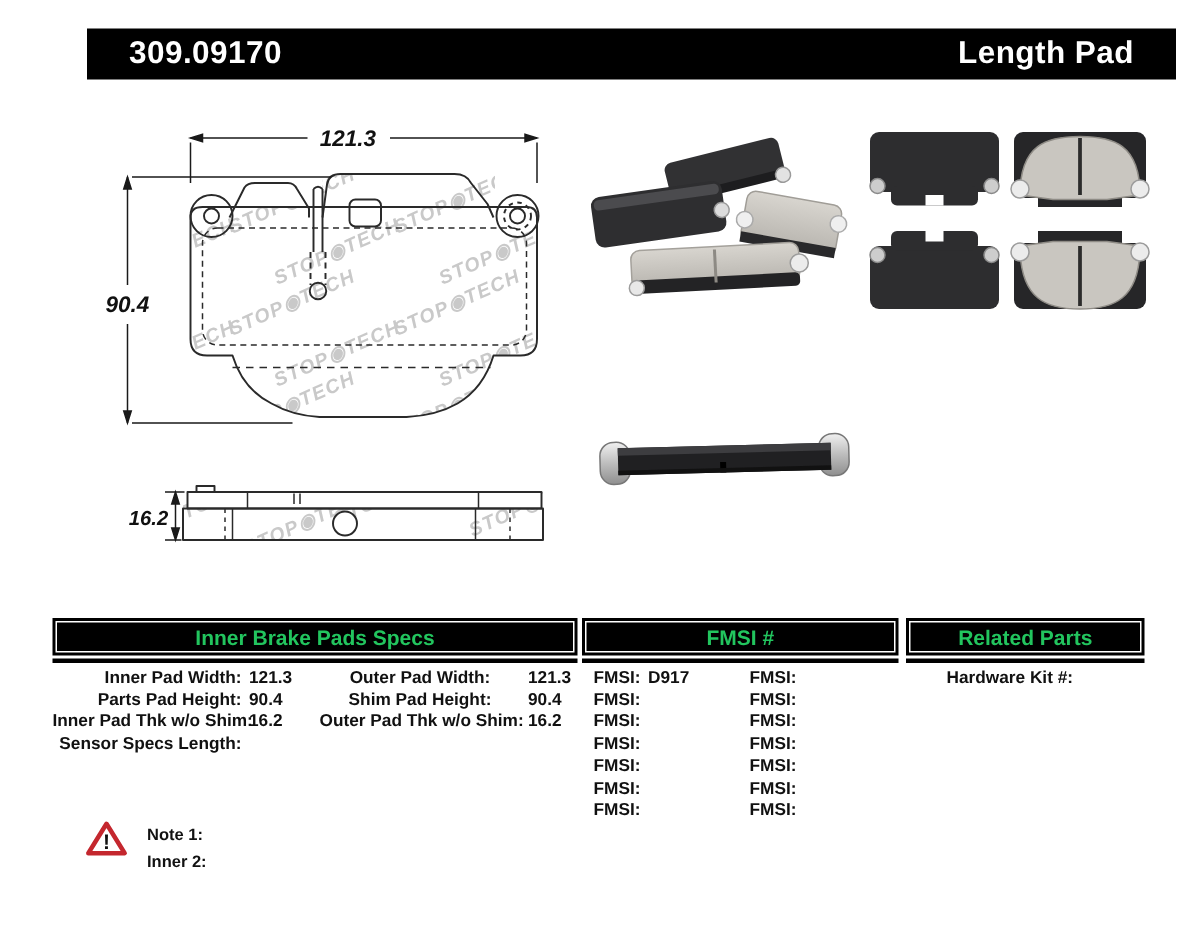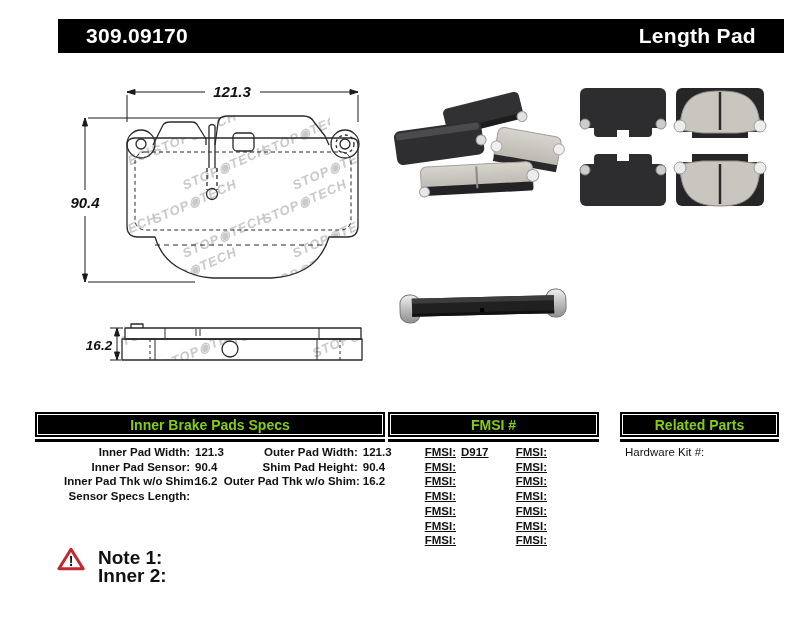--- a/index.html
+++ b/index.html
@@ -15,40 +15,40 @@
   .photo-grid{position:absolute;left:570px;top:82px;}
   .photo-edge{position:absolute;left:398px;top:286px;}
   .dimtxt{font-family:"Liberation Sans",sans-serif;font-weight:bold;font-style:italic;
           font-size:15px;fill:#111;}
   .dimtxt-s{font-size:13.5px;}
   .wm{font-family:"Liberation Sans",sans-serif;font-weight:bold;font-style:italic;
       font-size:13px;fill:#c9c9c9;letter-spacing:1px;}
   
   .sec{position:absolute;top:412px;}
   .sec-specs{left:35px;width:350px;}
-  .sec-fmsi{left:388px;width:211px;text-decoration:underline;}
-  .sec-related{left:620px;width:159px;}
-  .hdr{height:25px;background:#000;color:#84cc16;font-weight:bold;font-size:14px;
+  .sec-fmsi{left:388px;width:211px;}
+  .sec-related{left:604px;width:159px;}
+  .hdr{height:25px;background:#000;color:#22c55e;font-weight:bold;font-size:14px;
        display:flex;align-items:center;justify-content:center;
        outline:1.5px solid #fff;outline-offset:-3.5px;}
   .hdr-split span{flex:1;text-align:center;}
   .hdr-underline{height:3px;background:#000;margin-top:2px;}
-  .sec-body{display:flex;padding-top:3px;font-size:11.5px;font-weight:bold;line-height:14.7px;margin-left:29px;}
+  .sec-body{display:flex;padding-top:3px;font-size:11.5px;font-weight:bold;line-height:14.7px;}
   .col-inner{width:178px;}
   .col-outer{width:172px;}
   .row{display:flex;white-space:nowrap;}
   .col-inner .lbl{width:126px;text-align:right;}
-  .col-outer .lbl{width:134px;text-align:right;}
+  .col-outer .lbl{width:134px;text-align:center;}
   .val{padding-left:5px;}
   .fmsi-col{width:104px;padding-left:5px;box-sizing:border-box;}
   .fmsi-col .lbl{width:34px;text-align:right;}
-  .rel-body{display:block;padding:3px 0 0 5px;font-size:11.5px;font-weight:normal;line-height:14.7px;}
+  .rel-body{display:block;padding:3px 0 0 5px;font-size:11.5px;font-weight:bold;line-height:14.7px;margin-left:22px;}
   
   .notes{position:absolute;left:57px;top:546px;display:flex;align-items:flex-start;gap:13px;}
-  .note-lines{font-size:19px;font-weight:bold;line-height:17.5px;padding-top:3px;}
+  .note-lines{font-size:11px;font-weight:bold;line-height:17.5px;padding-top:3px;}
 </style>
 </head>
 <body>
 
 <div class="page">
 
   <header class="topbar">
     <span>309.09170</span>
     <span>Length Pad</span>
   </header>
@@ -224,21 +224,21 @@
       <span>Inner Brake Pads Specs</span>
     </div>
     <div class="hdr-underline"></div>
     <div class="sec-body">
       <div class="col-inner">
         <div class="row">
             <span class="lbl">Inner Pad Width:</span>
             <span class="val">121.3</span>
           </div>
         <div class="row">
-            <span class="lbl">Inner Pad Sensor:</span>
+            <span class="lbl">Parts Pad Height:</span>
             <span class="val">90.4</span>
           </div>
         <div class="row">
             <span class="lbl">Inner Pad Thk w/o Shim:</span>
             <span class="val">16.2</span>
           </div>
         <div class="row">
             <span class="lbl">Sensor Specs Length:</span>
             <span class="val"></span>
           </div>

